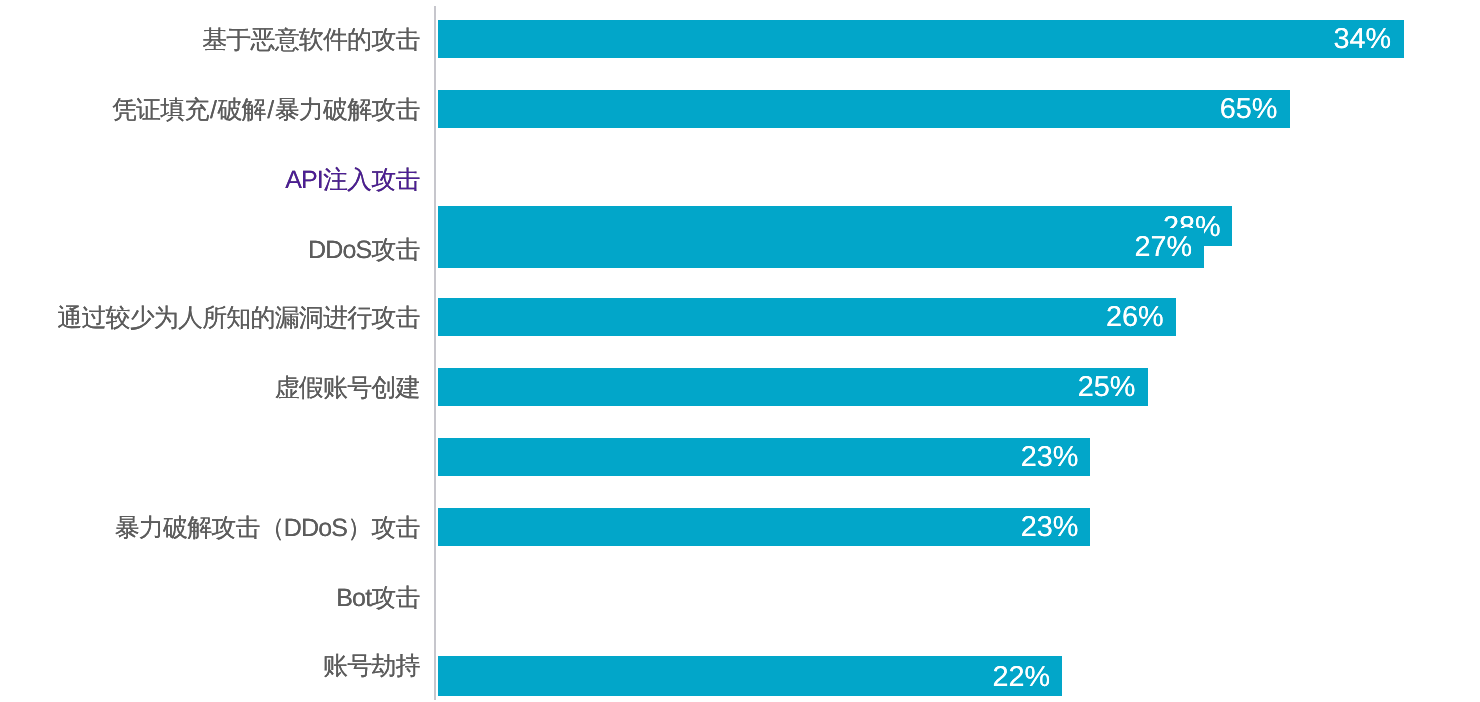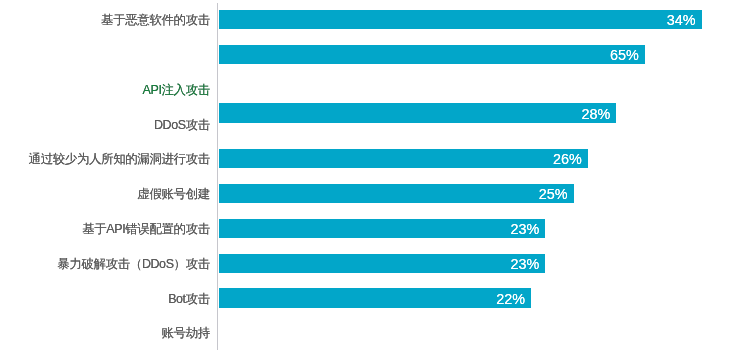--- a/index.html
+++ b/index.html
@@ -86,60 +86,63 @@
   <div class="plot-area">
     <div class="axis-line" style="background: rgb(198, 198, 204);"></div>
     <div id="bar-rows">
         <div class="bar-row" style="top: 9.8px; height: 19.4px;">
           <div class="cat-label" style="height: 19.4px; line-height: 19.4px; color: rgb(92, 92, 92);">基于恶意软件的攻击</div>
           <div class="bar" style="left: 218.6px; width: 483.14px; height: 19.4px; background: rgb(2, 166, 201);">
             <div class="bar-value" style="height: 19.4px; line-height: 19.4px; color: rgb(255, 255, 255);">34%</div>
           </div>
         </div>
         <div class="bar-row" style="top: 44.62px; height: 19.4px;">
+          <div class="cat-label" style="height: 19.4px; line-height: 19.4px; color: rgb(92, 92, 92);">凭证填充<span class="sep">/</span>破解<span class="sep">/</span>暴力破解攻击</div>
           <div class="bar" style="left: 218.6px; width: 426.3px; height: 19.4px; background: rgb(2, 166, 201);">
             <div class="bar-value" style="height: 19.4px; line-height: 19.4px; color: rgb(255, 255, 255);">65%</div>
           </div>
         </div>
         <div class="bar-row" style="top: 79.44px; height: 19.4px;">
-          <div class="cat-label" style="height: 19.4px; line-height: 19.4px; color: #15803d;">API注入攻击</div>
+          <div class="cat-label" style="height: 19.4px; line-height: 19.4px; color: #4c1d95;">API注入攻击</div>
           <div class="bar" style="left: 218.6px; width: 397.88px; height: 19.4px; background: rgb(2, 166, 201); margin-top: 24px;">
             <div class="bar-value" style="height: 19.4px; line-height: 19.4px; color: rgb(255, 255, 255);">28%</div>
           </div>
         </div>
         <div class="bar-row" style="top: 114.26px; height: 19.4px;">
           <div class="cat-label" style="height: 19.4px; line-height: 19.4px; color: rgb(92, 92, 92);">DDoS攻击</div>
+          <div class="bar" style="left: 218.6px; width: 383.67px; height: 19.4px; background: rgb(2, 166, 201);">
+            <div class="bar-value" style="height: 19.4px; line-height: 19.4px; color: rgb(255, 255, 255);">27%</div>
+          </div>
         </div>
         <div class="bar-row" style="top: 149.08px; height: 19.4px;">
           <div class="cat-label" style="height: 19.4px; line-height: 19.4px; color: rgb(92, 92, 92);">通过较少为人所知的漏洞进行攻击</div>
           <div class="bar" style="left: 218.6px; width: 369.46px; height: 19.4px; background: rgb(2, 166, 201);">
             <div class="bar-value" style="height: 19.4px; line-height: 19.4px; color: rgb(255, 255, 255);">26%</div>
           </div>
         </div>
         <div class="bar-row" style="top: 183.9px; height: 19.4px;">
           <div class="cat-label" style="height: 19.4px; line-height: 19.4px; color: rgb(92, 92, 92);">虚假账号创建</div>
           <div class="bar" style="left: 218.6px; width: 355.25px; height: 19.4px; background: rgb(2, 166, 201);">
             <div class="bar-value" style="height: 19.4px; line-height: 19.4px; color: rgb(255, 255, 255);">25%</div>
           </div>
         </div>
         <div class="bar-row" style="top: 218.72px; height: 19.4px;">
-          <div class="cat-label" style="height: 19.4px; line-height: 19.4px; color: rgb(92, 92, 92);">基于API错误配置的攻击</div>
           <div class="bar" style="left: 218.6px; width: 326.83px; height: 19.4px; background: rgb(2, 166, 201);">
             <div class="bar-value" style="height: 19.4px; line-height: 19.4px; color: rgb(255, 255, 255);">23%</div>
           </div>
         </div>
         <div class="bar-row" style="top: 253.54px; height: 19.4px;">
           <div class="cat-label" style="height: 19.4px; line-height: 19.4px; color: rgb(92, 92, 92);">暴力破解攻击（DDoS）攻击</div>
           <div class="bar" style="left: 218.6px; width: 326.83px; height: 19.4px; background: rgb(2, 166, 201);">
             <div class="bar-value" style="height: 19.4px; line-height: 19.4px; color: rgb(255, 255, 255);">23%</div>
           </div>
         </div>
         <div class="bar-row" style="top: 288.36px; height: 19.4px;">
           <div class="cat-label" style="height: 19.4px; line-height: 19.4px; color: rgb(92, 92, 92);">Bot攻击</div>
-          <div class="bar" style="left: 218.6px; width: 312.62px; height: 19.4px; background: rgb(2, 166, 201);">
+          <div class="bar" style="left: 218.6px; width: 312.62px; height: 19.4px; background: rgb(2, 166, 201); margin-top: 40px;">
             <div class="bar-value" style="height: 19.4px; line-height: 19.4px; color: rgb(255, 255, 255);">22%</div>
           </div>
         </div>
         <div class="bar-row" style="top: 323.18px; height: 19.4px;">
           <div class="cat-label" style="height: 19.4px; line-height: 19.4px; color: rgb(92, 92, 92);">账号劫持</div>
         </div>
       </div>
   </div>
 </div>
 

